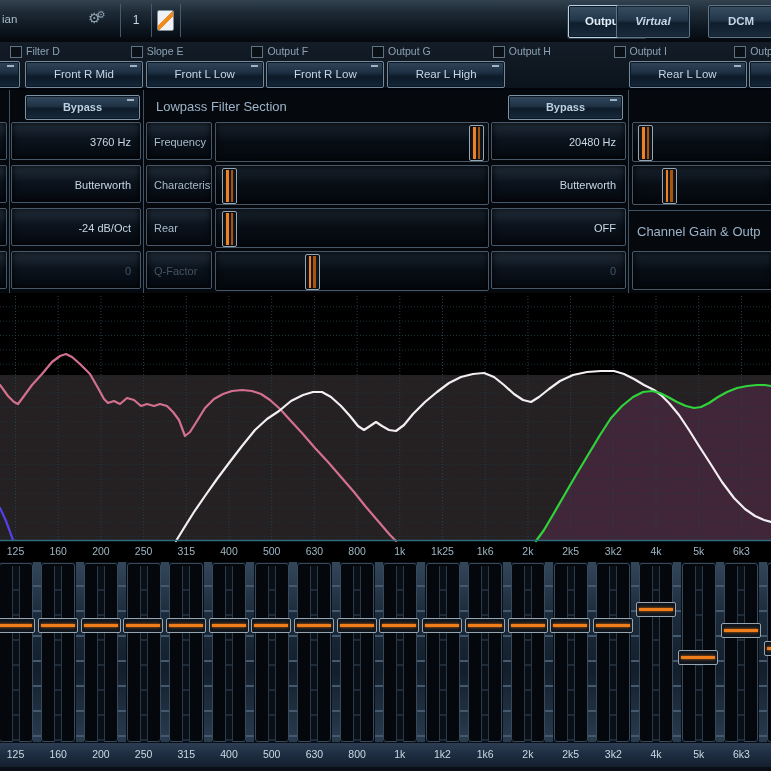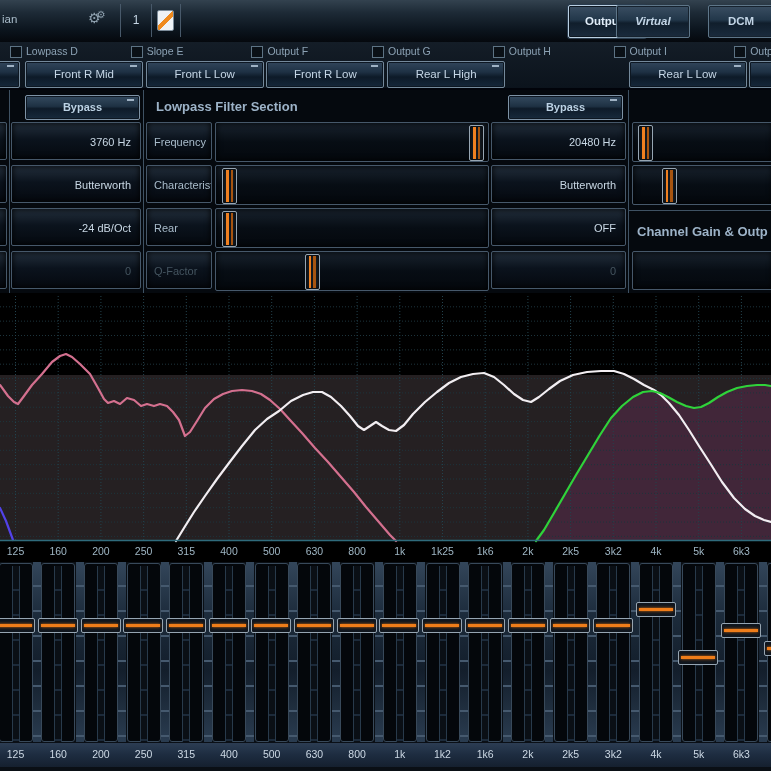--- a/index.html
+++ b/index.html
@@ -43,21 +43,21 @@
 
   
   #filter{left:0;top:90px;width:771px;height:203px;background:#05090e;border-bottom:2px solid #5a7486;}
   .val-box,.label-box,.slider-box{position:absolute;height:38px;border:1px solid #46586a;border-radius:2px;
     background:linear-gradient(180deg,#232f3c 0%,#0b131d 45%,#05090f 100%);
     box-shadow:inset 0 0 6px #000;}
   .val-box{font-size:11px;color:#c9d8e5;text-align:right;line-height:38px;padding-right:9px;box-sizing:border-box;white-space:nowrap;overflow:hidden;}
   .label-box{font-size:11px;color:#a9bccb;line-height:38px;padding-left:7px;box-sizing:border-box;white-space:nowrap;overflow:hidden;}
   .dim{color:#44545f !important;}
   .slider-box{background:linear-gradient(180deg,#18222d 0%,#070d14 50%,#04080d 100%);}
-  .hdr{position:absolute;height:23px;font-size:13px;font-weight:bold;color:#9db3c8;line-height:23px;white-space:nowrap;overflow:hidden;}
+  .hdr{position:absolute;height:23px;font-size:13px;font-weight:normal;color:#9db3c8;line-height:23px;white-space:nowrap;overflow:hidden;}
   .bypass-btn{position:absolute;height:23px;border:1px solid #7e93a6;border-radius:2px;
     background:linear-gradient(180deg,#344a5f 0%,#1e3143 45%,#0e1b29 55%,#182a3c 100%);
     box-shadow:inset 0 0 0 1px #0d1722;color:#bcd2e4;font-size:11px;font-weight:bold;text-align:center;line-height:22px;}
   .vhandle{position:absolute;top:2px;width:13px;height:34px;border:1px solid #97a6b3;border-radius:2px;background:#12181f;
     box-shadow:inset 0 0 3px #000;}
   .vhandle:before{content:"";position:absolute;left:3px;top:1px;bottom:1px;width:2.5px;background:#f08020;}
   .vhandle:after{content:"";position:absolute;right:3px;top:1px;bottom:1px;width:2.5px;background:#a85510;}
   .panel-edge{position:absolute;width:1px;background:#3f5263;}
 
   
@@ -97,21 +97,21 @@
       <div class="topbtn" style="left: 616px; width: 72px; font-style: italic;">Virtual</div>
       <div class="topbtn" style="left: 708px; width: 64px;">DCM</div>
     </div>
 </div>
 
 <div id="outputs-row" class="abs">
   <div class="chan-btn" style="left:-98px;">
       <span class="minus"></span>
     </div>
 <div class="chk" style="left: 10px;"></div>
-    <div class="chk-label" style="left: 26px;">Lowpass D</div>
+    <div class="chk-label" style="left: 26px;">Filter D</div>
     <div class="chan-btn" style="left: 25px;">Front R Mid<div class="minus"></div></div>
     <div class="chk" style="left: 130.7px;"></div>
     <div class="chk-label" style="left: 146.7px;">Slope E</div>
     <div class="chan-btn" style="left: 145.7px;">Front L Low<div class="minus"></div></div>
     <div class="chk" style="left: 251.4px;"></div>
     <div class="chk-label" style="left: 267.4px;">Output F</div>
     <div class="chan-btn" style="left: 266.4px;">Front R Low<div class="minus"></div></div>
     <div class="chk" style="left: 372.1px;"></div>
     <div class="chk-label" style="left: 388.1px;">Output G</div>
     <div class="chan-btn" style="left: 387.1px;">Rear L High<div class="minus"></div></div>

